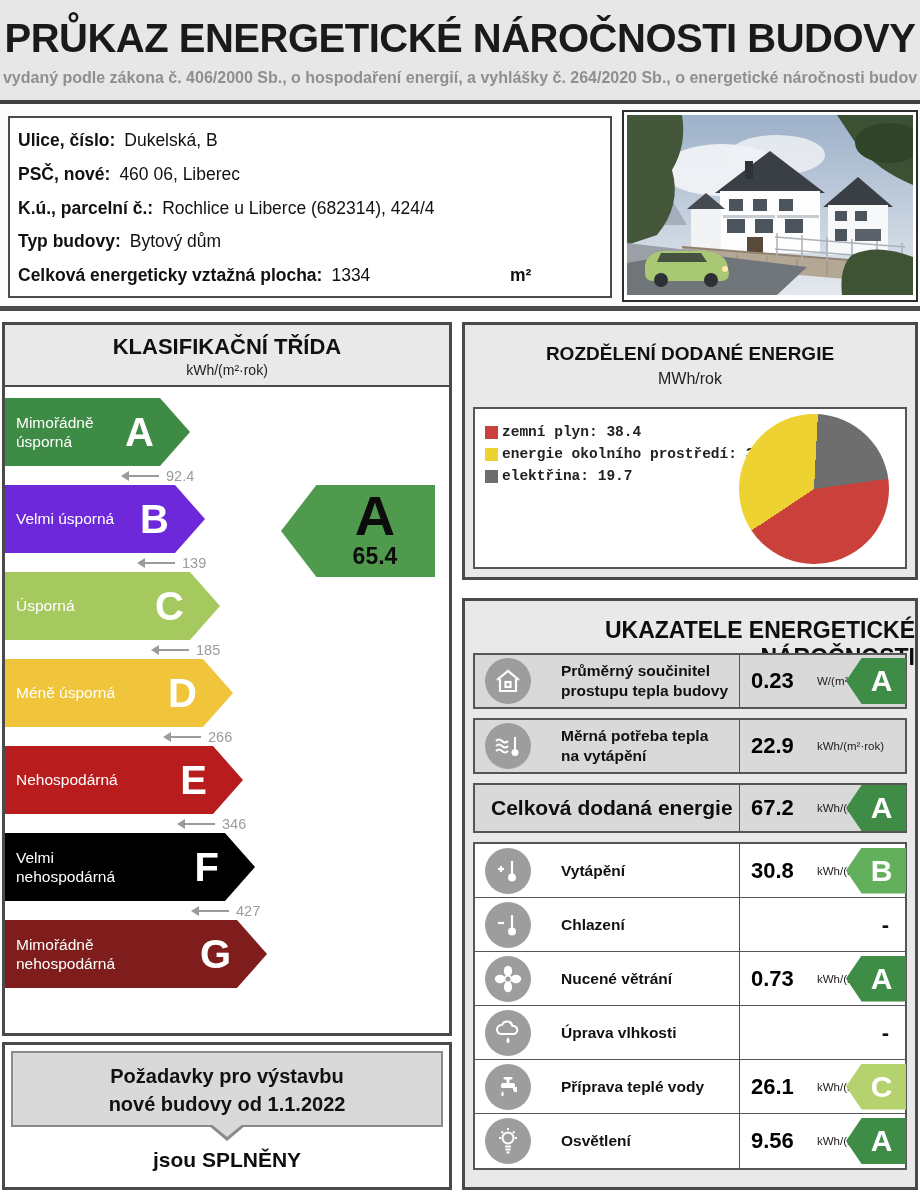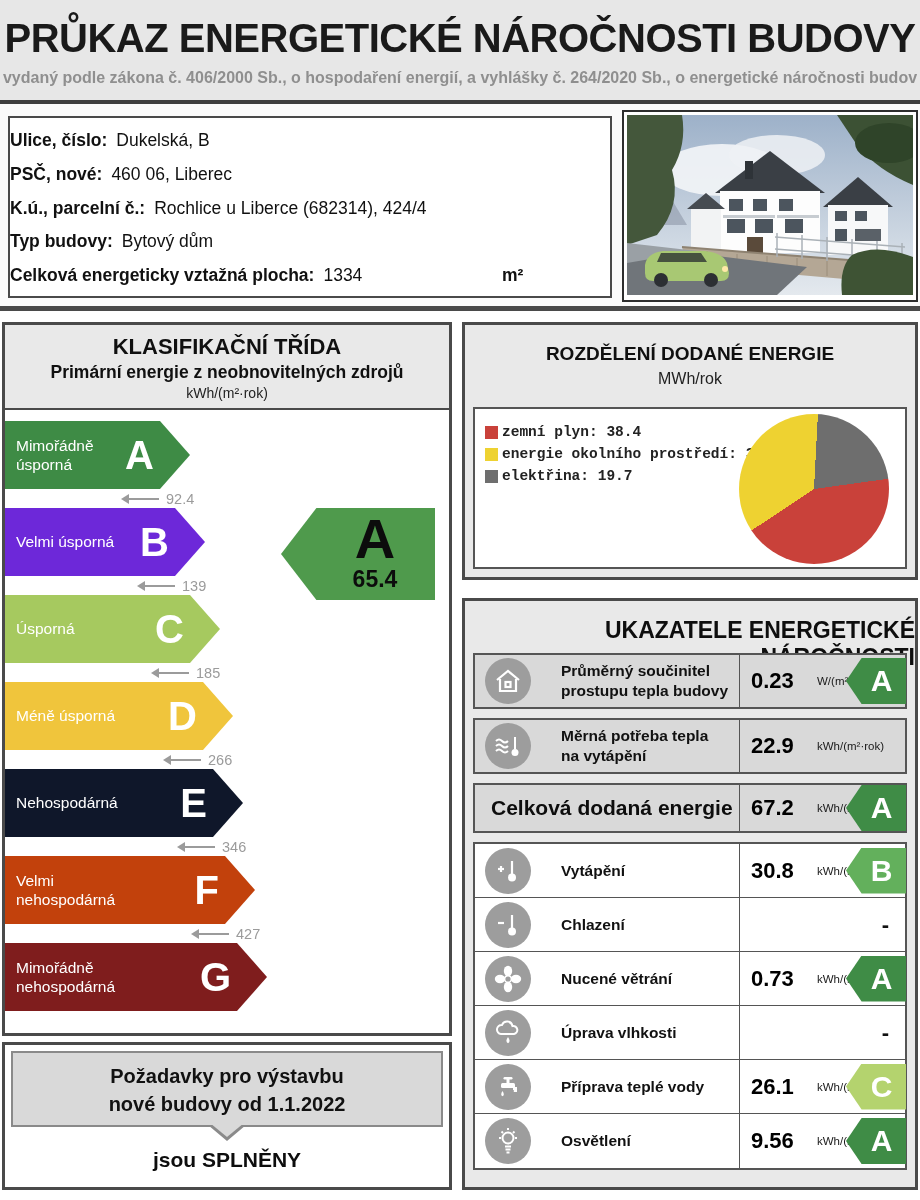--- a/index.html
+++ b/index.html
@@ -5,21 +5,21 @@
   html,body{margin:0;padding:0;}
   body{width:920px;height:1200px;position:relative;font-family:"Liberation Sans",sans-serif;background:#ffffff;overflow:hidden;}
 
   
   .header{position:absolute;left:0;top:0;width:920px;height:104px;background:#e7e7e7;border-bottom:4px solid #3f3f3f;box-sizing:border-box;text-align:center;}
   .header-title{font-size:40px;font-weight:800;color:#1a1a1a;margin-top:16px;letter-spacing:-0.5px;white-space:nowrap;}
   .header-sub{font-size:16px;font-weight:700;color:#8f8f8f;margin-top:8px;white-space:nowrap;}
 
   
   .info{position:absolute;left:0;top:104px;width:920px;height:204px;background:#fbfbfb;}
-  .addr-box{position:absolute;left:8px;top:12px;width:604px;height:182px;border:2px solid #4a4a4a;background:#fff;box-sizing:border-box;padding:12px 10px 10px 0;display:flex;flex-direction:column;justify-content:space-between;}
+  .addr-box{position:absolute;left:8px;top:12px;width:604px;height:182px;border:2px solid #4a4a4a;background:#fff;box-sizing:border-box;padding:12px 10px 10px 8px;display:flex;flex-direction:column;justify-content:space-between;}
   .addr-line{font-size:17.5px;color:#111;position:relative;white-space:nowrap;}
   .addr-label{font-weight:700;margin-right:9px;}
   .addr-unit{position:absolute;left:492px;top:0;font-weight:700;}
   .photo-box{position:absolute;left:622px;top:6px;width:296px;height:192px;border:2px solid #2e2e2e;background:#fff;box-sizing:border-box;padding:3px;}
   .section-divider{position:absolute;left:0;top:306px;width:920px;height:5px;background:#4a4a4a;}
 
   
   .class-panel{position:absolute;left:2px;top:322px;width:450px;height:714px;border:3px solid #4a4a4a;background:#fff;box-sizing:border-box;}
   .class-head{background:#e9e9e9;border-bottom:2px solid #4a4a4a;text-align:center;padding:9px 4px 7px;}
   .class-title{font-size:22px;font-weight:800;color:#101010;}
@@ -174,21 +174,20 @@
       <circle cx="98" cy="154" r="3" fill="#ffe9a8"></circle>
     </svg>
   </div>
 </div>
 
 <div class="section-divider"></div>
 
 <div class="class-panel">
   <div class="class-head">
     <div class="class-title">KLASIFIKAČNÍ TŘÍDA</div>
-    <div class="class-sub">Primární energie z neobnovitelných zdrojů</div>
     <div class="class-unit">kWh/(m²·rok)</div>
   </div>
   <div class="scale">
     <div class="arrow-row w-a" style="background: rgb(62, 139, 69);">
       <span class="arrow-label">Mimořádně úsporná</span>
       <span class="arrow-letter">A</span>
     </div>
     <div class="thr m-a">
         <span class="thr-arrow"></span>
         <span>92.4</span>
@@ -210,29 +209,29 @@
         <span>185</span>
       </div>
     <div class="arrow-row w-d" style="background: rgb(240, 197, 60);">
       <span class="arrow-label">Méně úsporná</span>
       <span class="arrow-letter">D</span>
     </div>
     <div class="thr m-d">
         <span class="thr-arrow"></span>
         <span>266</span>
       </div>
-    <div class="arrow-row w-e" style="background: #0f172a;">
+    <div class="arrow-row w-e" style="background: #b91c1c;">
       <span class="arrow-label">Nehospodárná</span>
       <span class="arrow-letter">E</span>
     </div>
     <div class="thr m-e">
         <span class="thr-arrow"></span>
         <span>346</span>
       </div>
-    <div class="arrow-row w-f" style="background: #c2410c;">
+    <div class="arrow-row w-f" style="background: #000000;">
       <span class="arrow-label">Velmi nehospodárná</span>
       <span class="arrow-letter">F</span>
     </div>
     <div class="thr m-f">
         <span class="thr-arrow"></span>
         <span>427</span>
       </div>
     <div class="arrow-row w-g" style="background: #7f1d1d;">
       <span class="arrow-label">Mimořádně nehospodárná</span>
       <span class="arrow-letter">G</span>

